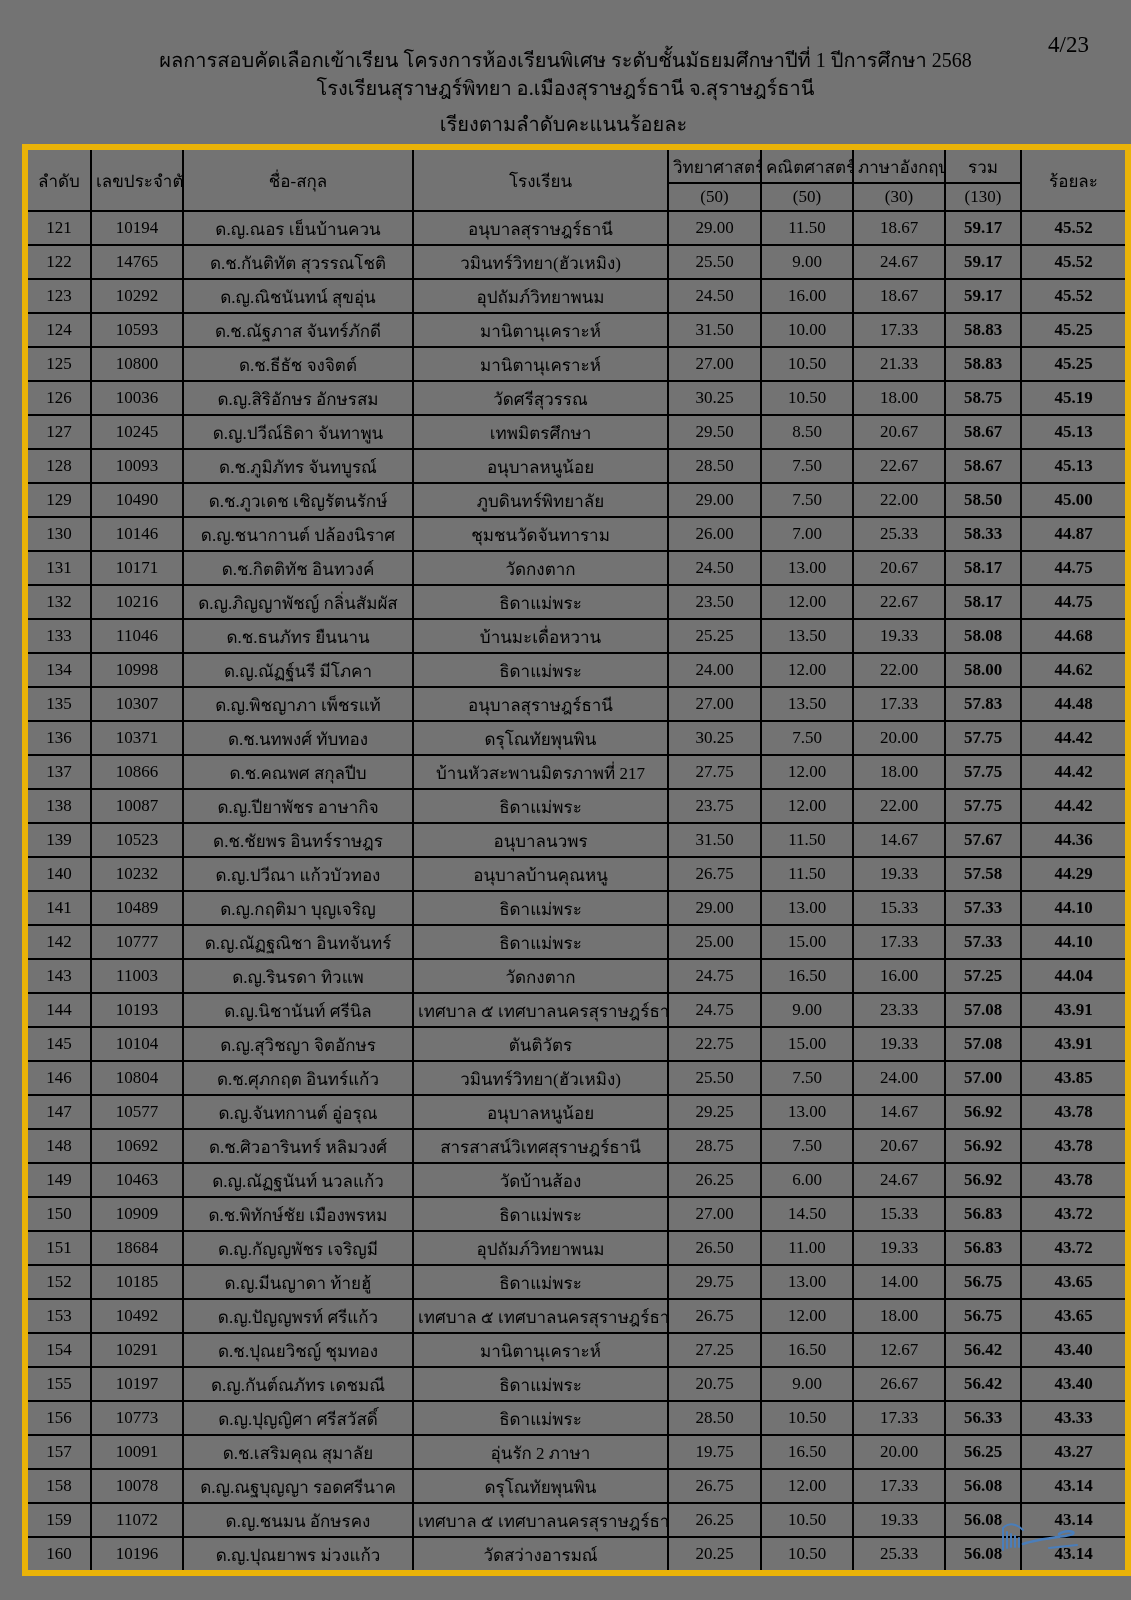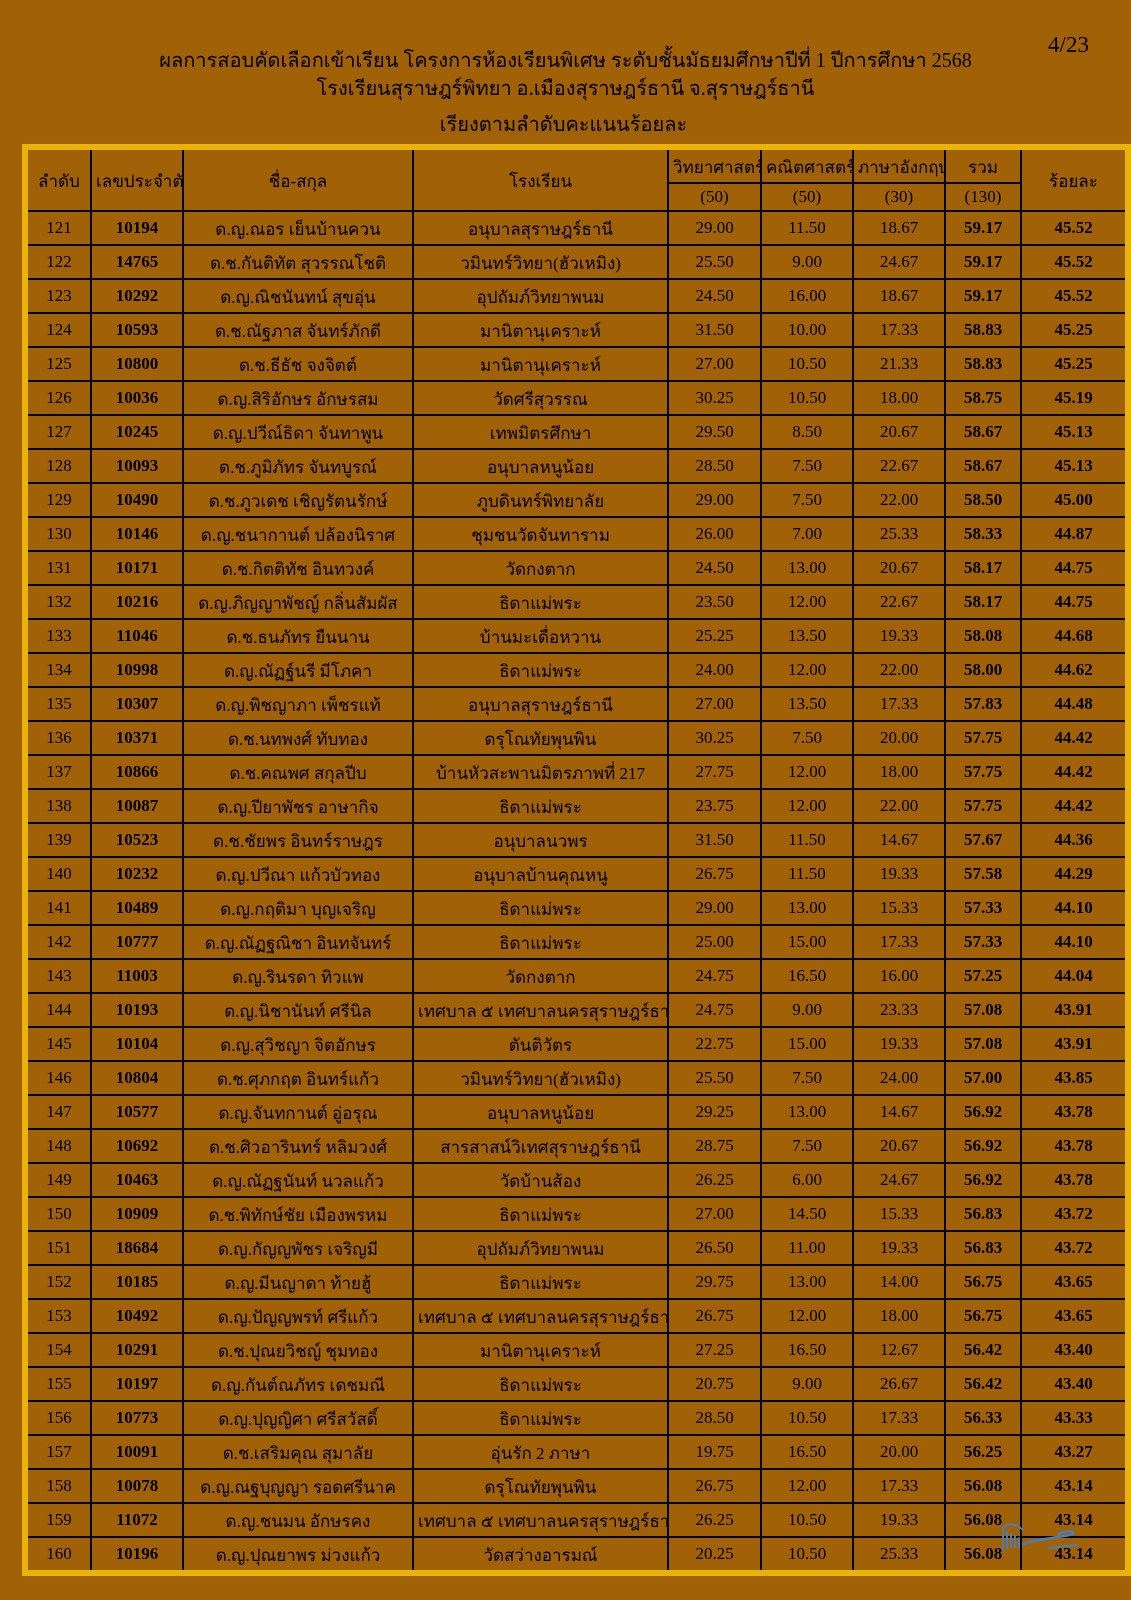--- a/index.html
+++ b/index.html
@@ -1,21 +1,21 @@
 <!DOCTYPE html>
 <html><head>
 <meta charset="utf-8">
 <style>
   html, body { margin: 0; padding: 0; background: #888; }
   .page {
     position: relative;
     width: 1131px;
     height: 1600px;
     margin: 0 auto;
-    background: #a16207;
+    background: #737373;
     font-family: "Liberation Serif", serif;
     color: #000;
     overflow: hidden;
   }
   .page-number {
     position: absolute;
     top: 32px;
     right: 42px;
     font-size: 23px;
     font-family: "Liberation Serif", serif;
@@ -46,21 +46,21 @@
   th.h-top { height: 32px; }
   th.h-max { height: 26px; }
   th.h-span { height: 60px; }
   th.bold, td.bold { font-weight: bold; }
   table.results td {
     height: 32px;
     font-size: 17px;
     text-align: center;
   }
   td.c-rank { font-size: 18px; }
-  td.c-student-id { font-size: 18px; font-weight: bold; }
+  td.c-student-id { font-size: 18px; }
   td.c-name { text-align: left; padding-left: 6px; }
   td.c-school { text-align: left; padding-left: 6px; }
   td.c-science, td.c-math, td.c-english { font-size: 16px; }
   td.c-total, td.c-percent { font-size: 16px; font-weight: bold; }
   .signature {
     position: absolute;
     right: 48px;
     bottom: 42px;
     width: 90px;
     height: 44px;

